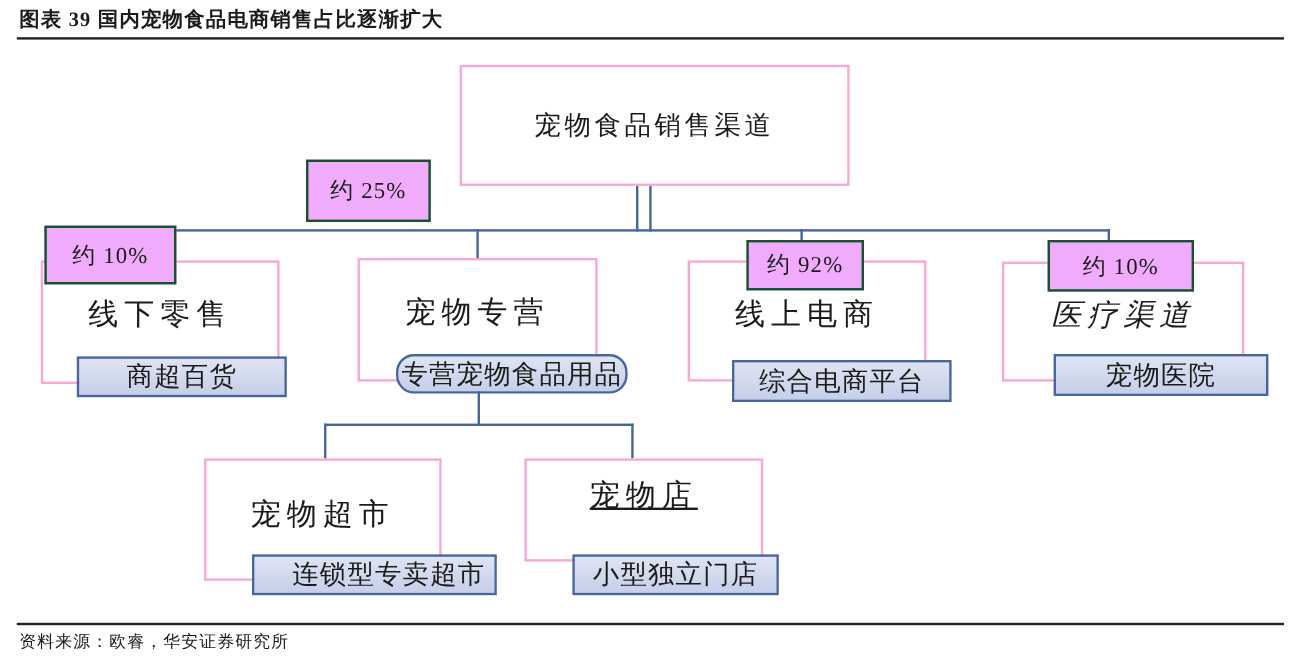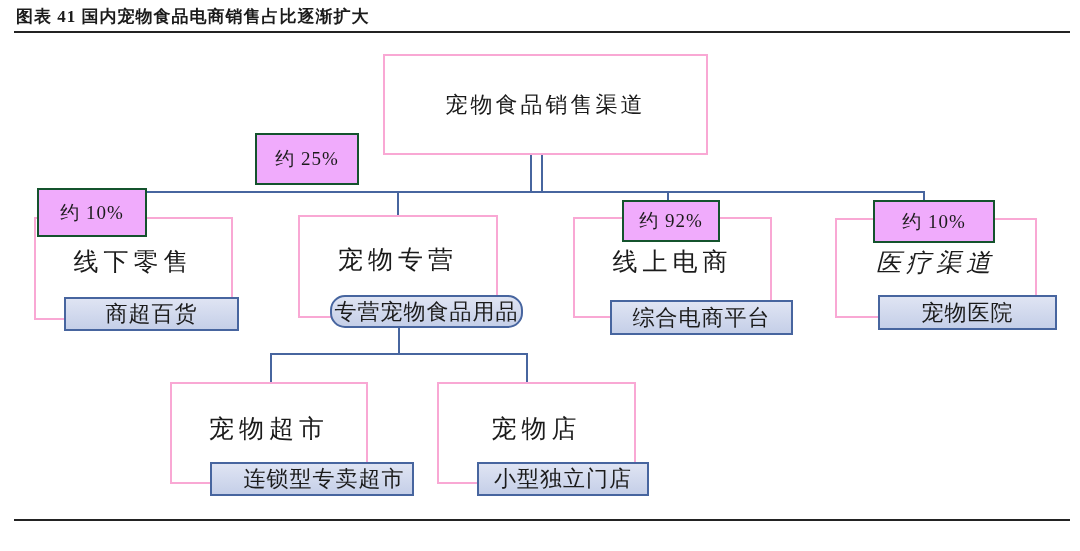--- a/index.html
+++ b/index.html
@@ -34,21 +34,21 @@
     position:absolute;background:#ffffff;border:2px solid #f9a8d4;
     display:flex;justify-content:center;align-items:flex-start;
     font-size:25px;letter-spacing:5px;white-space:nowrap;
   }
   .bx-root{left:383px;top:54px;width:321px;height:97px;align-items:center;font-size:22px;letter-spacing:3px;}
   .bx-b1{left:34px;top:217px;width:195px;height:99px;padding-top:26px;box-sizing:content-box;height:73px;}
   .bx-b2{left:298px;top:215px;width:196px;height:73px;padding-top:26px;}
   .bx-b3{left:573px;top:217px;width:195px;height:71px;padding-top:26px;}
   .bx-b4{left:835px;top:218px;width:198px;height:70px;padding-top:26px;font-style:italic;}
   .bx-c1{left:170px;top:382px;width:194px;height:70px;padding-top:28px;}
-  .bx-c2{left:437px;top:382px;width:195px;height:70px;padding-top:28px;}
+  .bx-c2{left:437px;top:382px;width:195px;height:70px;padding-top:12px;text-decoration:underline;}
 
   
   .labelbox{
     position:absolute;background:#f0abfc;border:2px solid #14532d;
     display:flex;align-items:center;justify-content:center;
     font-size:19px;letter-spacing:1px;white-space:nowrap;
   }
   .lb-25{left:255px;top:133px;width:100px;height:48px;}
   .lb-10a{left:37px;top:188px;width:106px;height:45px;}
   .lb-55{left:622px;top:200px;width:94px;height:38px;}
@@ -66,21 +66,21 @@
   .sh-b3{left:610px;top:300px;width:179px;height:31px;}
   .sh-b4{left:878px;top:295px;width:175px;height:31px;}
   .sh-c1{left:210px;top:462px;width:176px;height:30px;padding-left:24px;}
   .sh-c2{left:477px;top:462px;width:168px;height:30px;}
 </style>
 </head>
 <body>
 
 <div class="stage">
 
-  <div class="fig-title">图表 41 国内宠物食品电商销售占比逐渐扩大</div>
+  <div class="fig-title">图表 39 国内宠物食品电商销售占比逐渐扩大</div>
   <div class="rule rule-top"></div>
 
   <div>
 
     <div class="line ln-root-a"></div>
     <div class="line ln-root-b"></div>
     <div class="line ln-main"></div>
     <div class="line ln-drop-b2"></div>
     <div class="line ln-drop-b3"></div>
     <div class="line ln-drop-b4"></div>
@@ -120,14 +120,15 @@
 
     <div class="shaded sh-b1">商超百货</div>
     <div class="shaded sh-b2">专营宠物食品用品</div>
     <div class="shaded sh-b3">综合电商平台</div>
     <div class="shaded sh-b4">宠物医院</div>
     <div class="shaded sh-c1">连锁型专卖超市</div>
     <div class="shaded sh-c2">小型独立门店</div>
   </div>
 
   <div class="rule rule-bottom"></div>
+  <div class="source-note">资料来源：欧睿，华安证券研究所</div>
 
 </div>
 
 </body></html>

